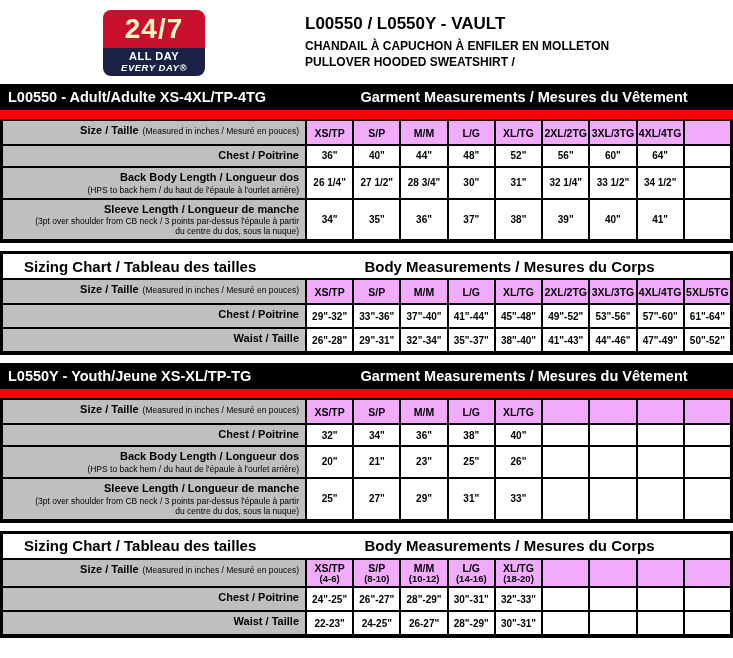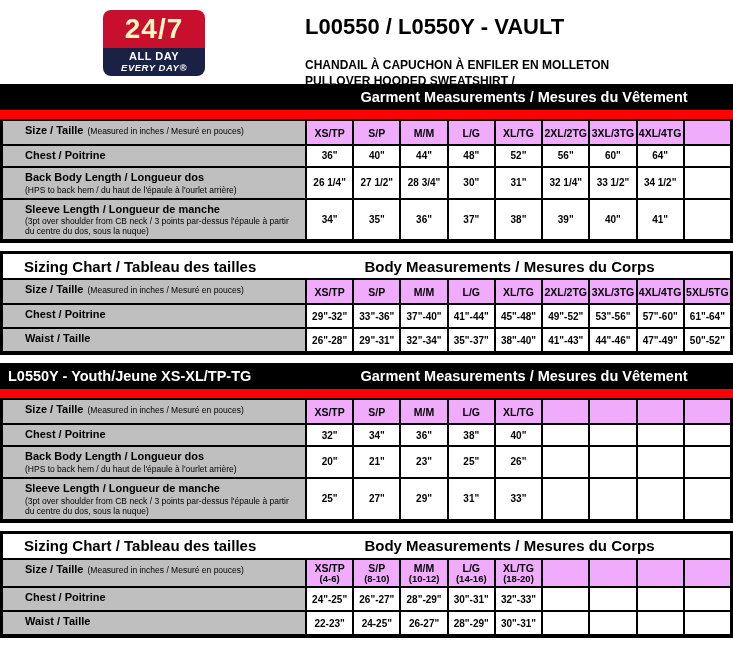--- a/index.html
+++ b/index.html
@@ -20,21 +20,21 @@
     color: #fef9c3; font-weight: bold; font-size: 28px; letter-spacing: 1px;
   }
   .logo-bottom {
     background: #1B2145; height: 28px; border-radius: 0 0 8px 8px;
     display: flex; flex-direction: column; align-items: center; justify-content: center;
     color: #fff; font-weight: bold; line-height: 1.05;
   }
   .logo-line1 { font-size: 11px; letter-spacing: .5px; }
   .logo-line2 { font-size: 9.5px; letter-spacing: .5px; font-style: italic; }
   .titleblock { margin-left: 100px; padding-top: 4px; }
-  .title { font-size: 22px; font-weight: bold; margin-bottom: 18px; }
+  .title { font-size: 17px; font-weight: bold; margin-bottom: 5px; }
   .subtitle { font-size: 12px; font-weight: bold; line-height: 1.3; }
 
   
   .section { margin-bottom: 8px; }
   .bar {
     background: #000; color: #fff; height: 26px; position: relative;
     display: flex; align-items: center; font-weight: bold; font-size: 14.5px;
   }
   .bar-left { padding-left: 8px; white-space: nowrap; }
   .bar-right { position: absolute; left: 315px; right: 0; text-align: center; white-space: nowrap; }
@@ -51,21 +51,21 @@
 
   .grid { display: grid; grid-template-columns: 302px repeat(9, 1fr); gap: 2px; background: #000; }
   .cell {
     background: #fff; display: flex; flex-direction: column;
     align-items: center; justify-content: center; text-align: center;
     font-weight: bold; font-size: 10px; padding: 2px 1px; min-height: 17px;
   }
   .cell.hdr { background: #f0abfc; font-size: 10.5px; min-height: 23px; }
   .cell.hdr .sub { font-size: 9.5px; line-height: 1.1; }
   .cell.lbl {
-    background: #BFBFBF; display: block; text-align: left; padding: 3px 6px 3px 22px;
+    background: #BFBFBF; display: block; text-align: right; padding: 3px 6px 3px 22px;
   }
   .lbl-main { font-size: 11px; font-weight: bold; line-height: 1.25; }
   .note-inline { font-size: 8.5px; font-weight: normal; margin-left: 4px; }
   .note-block { display: block; font-size: 8.5px; font-weight: normal; line-height: 1.18; }
   .body-box .cell.val { min-height: 22px; }
 </style>
 </head>
 <body>
 
 <div class="page">
@@ -82,20 +82,21 @@
     <div class="titleblock">
       <div class="title">L00550 / L0550Y - VAULT</div>
       <div class="subtitle">CHANDAIL À CAPUCHON À ENFILER EN MOLLETON</div>
       <div class="subtitle">PULLOVER HOODED SWEATSHIRT /</div>
     </div>
   </div>
 
   <div id="sections">
       <div class="section">
         <div class="bar">
+          <span class="bar-left">L00550 - Adult/Adulte XS-4XL/TP-4TG</span>
           <span class="bar-right">Garment Measurements / Mesures du Vêtement</span>
         </div>
         <div class="stripe"></div>
         <div class="box">
           <div class="grid">
             <div class="cell lbl"><span class="lbl-main">Size / Taille</span><span class="note-inline">(Measured in inches / Mesuré en pouces)</span></div>
             <div class="cell hdr">
               <div>XS/TP</div>
             </div>
             <div class="cell hdr">

